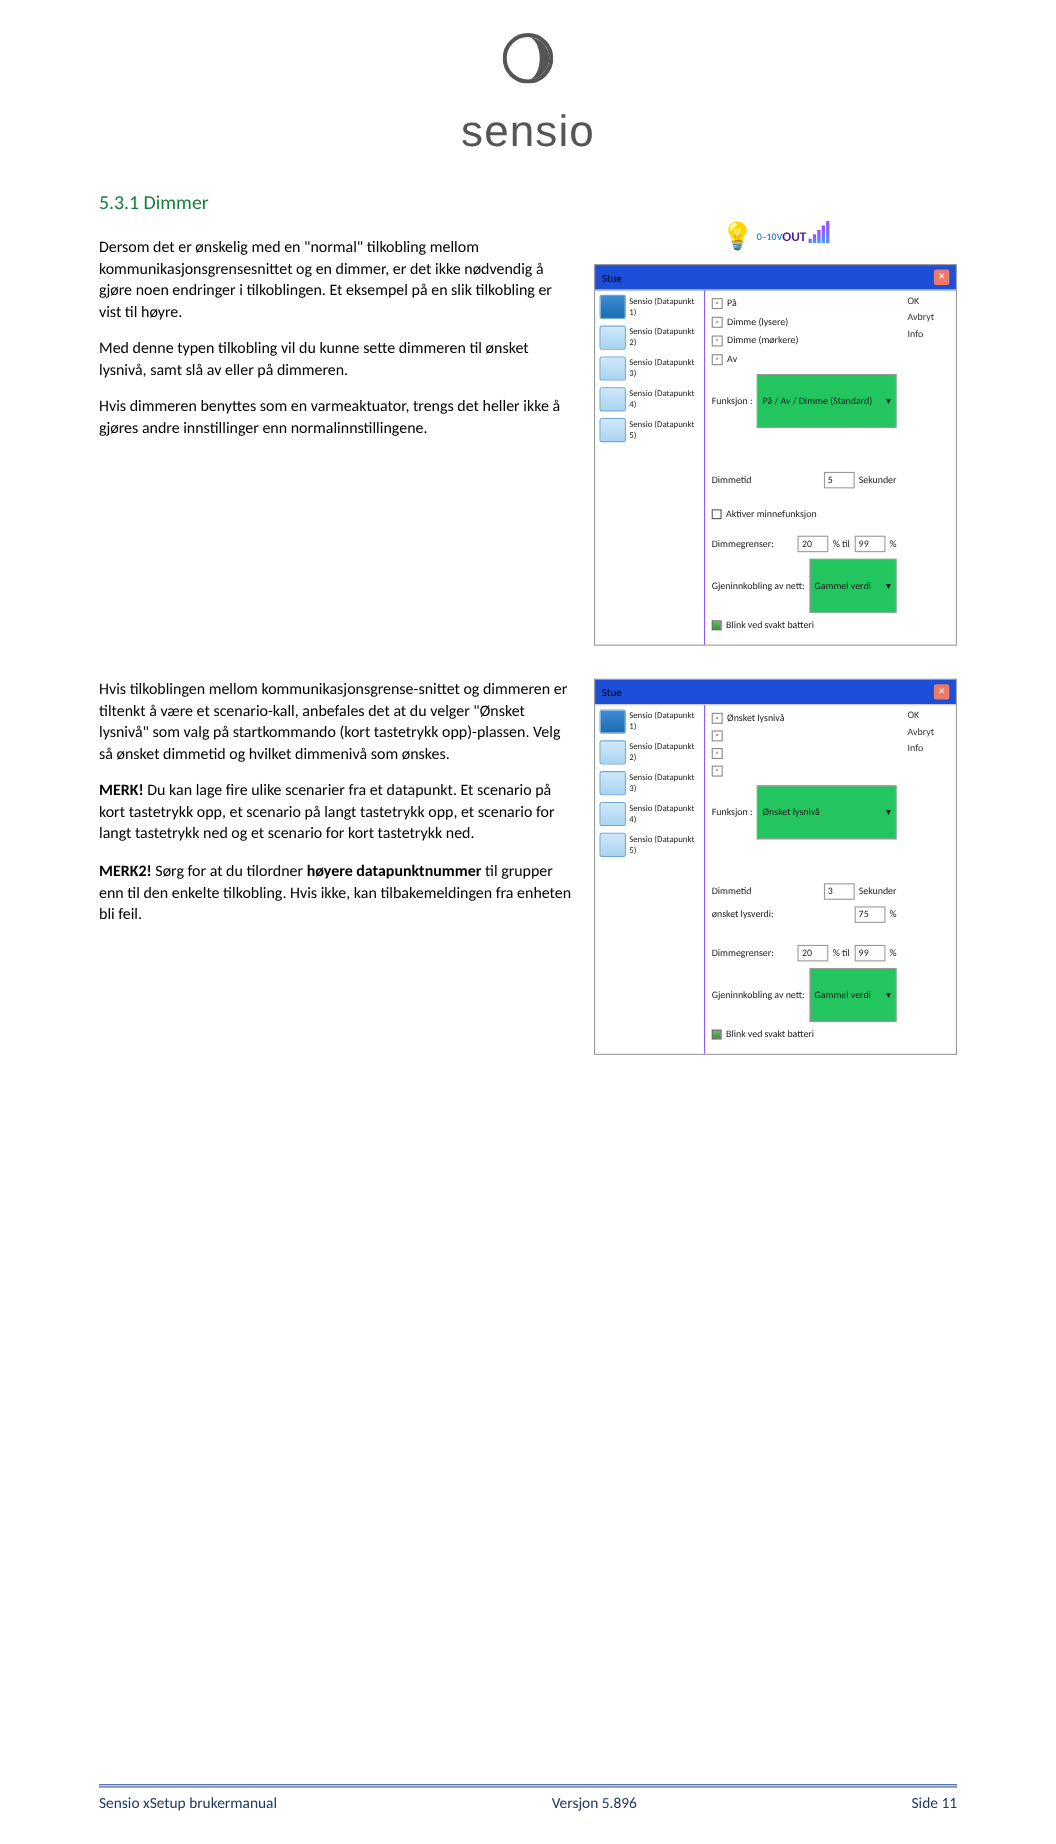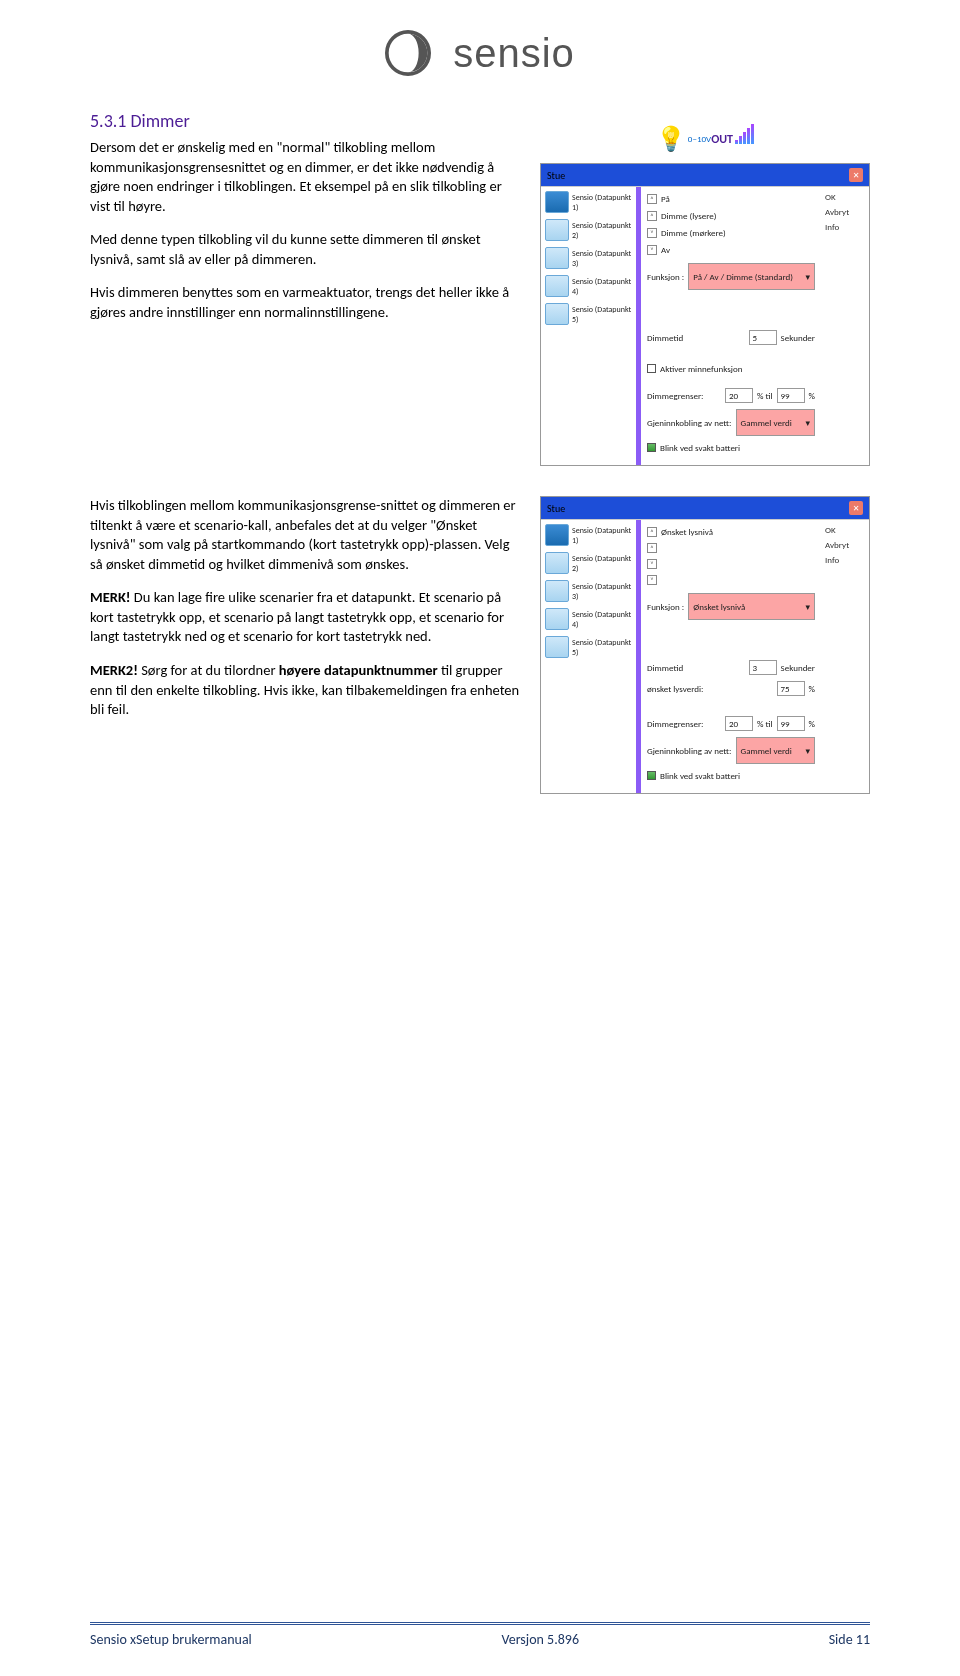--- a/index.html
+++ b/index.html
@@ -1,38 +1,38 @@
 <!DOCTYPE html>
 <html><head>
 <meta charset="utf-8">
 <style>
   * { box-sizing: border-box; margin: 0; padding: 0; }
   body { font-family: Calibri, Arial, sans-serif; font-size: 14px; color: #000; background: #fff; width: 960px; margin: 0 auto; position: relative; height: 1676px; }
   .page { padding: 90px 90px 0 90px; }
   .logo-wrap { text-align: center; margin-top: -60px; margin-bottom: 30px; }
   .logo-text { font-family: Verdana, sans-serif; font-size: 40px; font-weight: 400; color: #555; letter-spacing: 1px; }
   .logo-svg { display: inline-block; vertical-align: middle; }
-  .logo-combo { display: inline-flex; align-items: center; gap: 22px; }
-  .h3 { color: #4c1d95; font-size: 18px; font-weight: 400; margin-bottom: 6px; }
+  .logo-combo { display: inline-flex; align-items: center; gap: 22px; flex-direction: column; }
+  .h3 { color: #15803d; font-size: 18px; font-weight: 400; margin-bottom: 20px; }
   .section { display: flex; gap: 16px; margin-bottom: 30px; }
   .textcol { flex: 1; font-size: 14.5px; line-height: 1.35; }
   .textcol p { margin-bottom: 14px; }
   .bold { font-weight: 700; }
   .screenshot { border: 1px solid #999; background: #fff; font-size: 10px; color: #222; width: 330px; }
   .ss-header { background: #1d4ed8; padding: 4px 6px; font-weight: 400; color: #000; border-bottom: 1px solid #ccc; display: flex; align-items: center; justify-content: space-between; }
   .ss-close { width: 14px; height: 14px; background: #ed7a69; border-radius: 2px; color: #fff; font-size: 8px; display: flex; align-items: center; justify-content: center; }
   .ss-body { display: flex; }
-  .ss-left { width: 100px; padding: 4px; border-right: 5px solid #8b5cf6; }
+  .ss-left { width: 100px; padding: 4px; border-right: 1px solid #8b5cf6; }
   .ss-item { display: flex; align-items: center; gap: 3px; margin-bottom: 6px; font-size: 8px; }
   .ss-icon-box { width: 24px; height: 22px; background: linear-gradient(#cfe8f9,#a8d4f0); border: 1px solid #6aa8d8; border-radius: 2px; flex-shrink: 0; }
   .ss-icon-box.sel { background: linear-gradient(#3b8cd4,#1a6bb0); }
   .ss-right { flex: 1; padding: 6px; }
   .ss-row { display: flex; align-items: center; gap: 4px; margin-bottom: 6px; font-size: 9px; }
   .chev { display:inline-block; width:10px; height:10px; border:1px solid #888; font-size:7px; text-align:center; line-height:9px; color:#555; }
-  .ss-combo { border:1px solid #999; padding:7px 4px; background:#fca5a5; font-size:9px; display:inline-flex; justify-content:space-between; }
+  .ss-combo { border:1px solid #999; padding:18px 4px; background:#22c55e; font-size:9px; display:inline-flex; justify-content:space-between; }
   .ss-input { border:1px solid #999; background:#fff; padding:1px 3px; font-size:9px; width:28px; text-align:left; }
   .ss-cb { width:9px; height:9px; border:1px solid #555; display:inline-block; vertical-align:middle; }
   .ss-cb.checked { background: linear-gradient(#6b6,#393); }
   .ss-btncol { width: 48px; padding: 4px; }
   .ss-btncol div { font-size:9px; margin-bottom: 4px; color:#333; }
   .footer { position: absolute; bottom: 28px; left: 90px; right: 90px; border-top: 3px double #2e5496; padding-top: 6px; display: flex; justify-content: space-between; font-size: 14px; color: #1f3864; }
   .mini-icon-row { display:flex; gap:2px; justify-content:center; margin: -14px 0 10px 0; }
   .mini-bulb { font-size: 24px; }
   .mini-bars { display:flex; align-items:flex-end; gap:1px; height:20px; }
   .mini-bars span { width:3px; background: linear-gradient(#a4f,#49f); }

